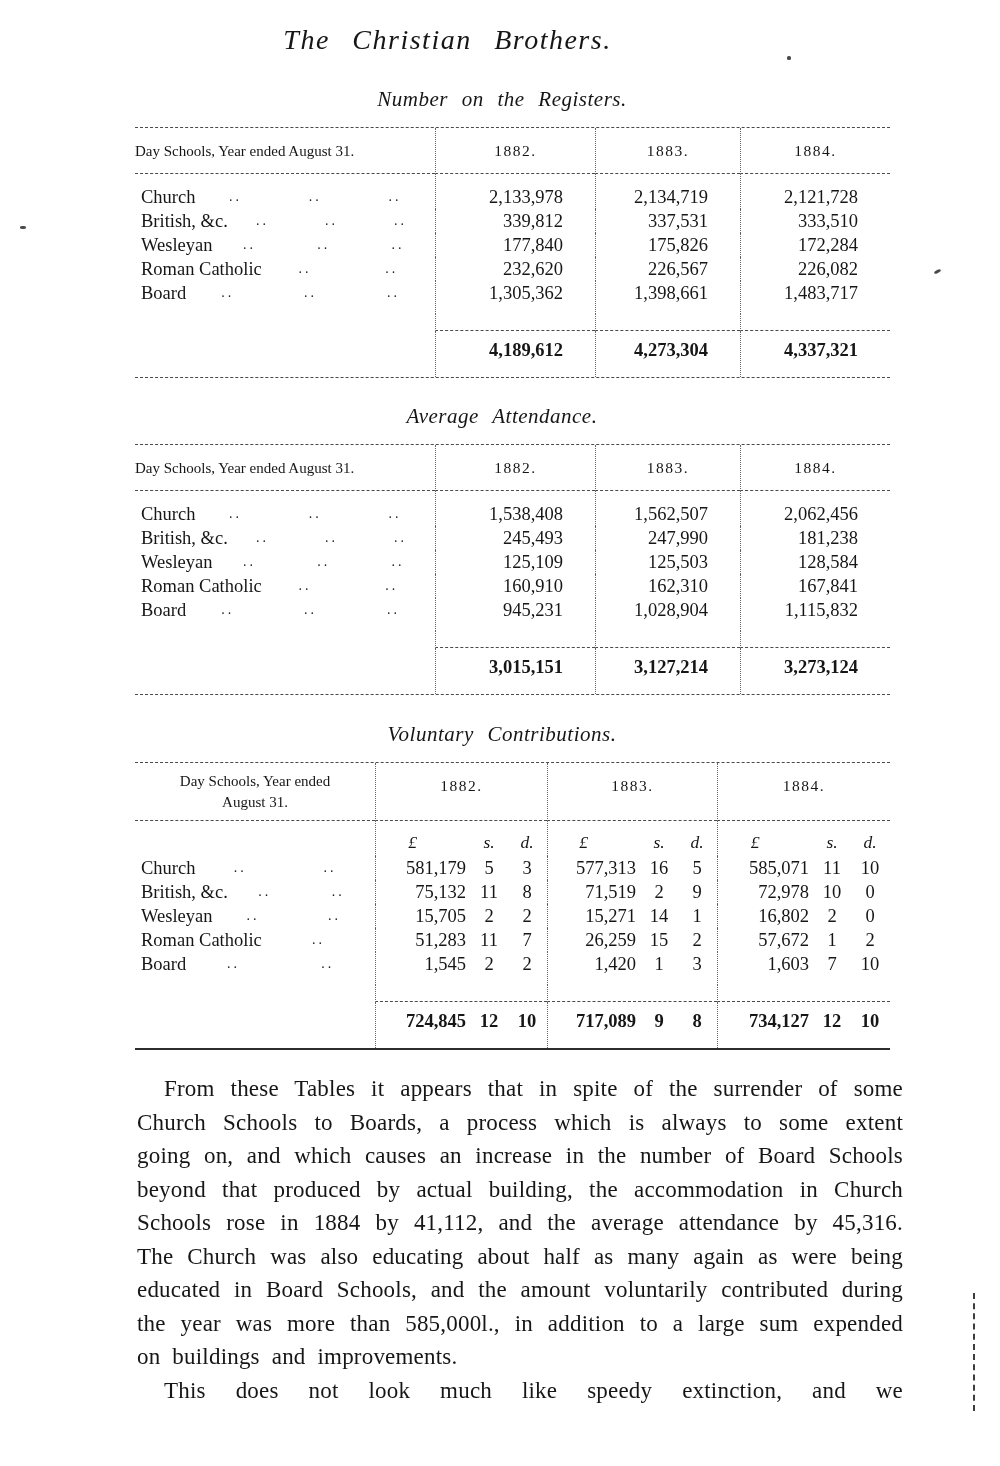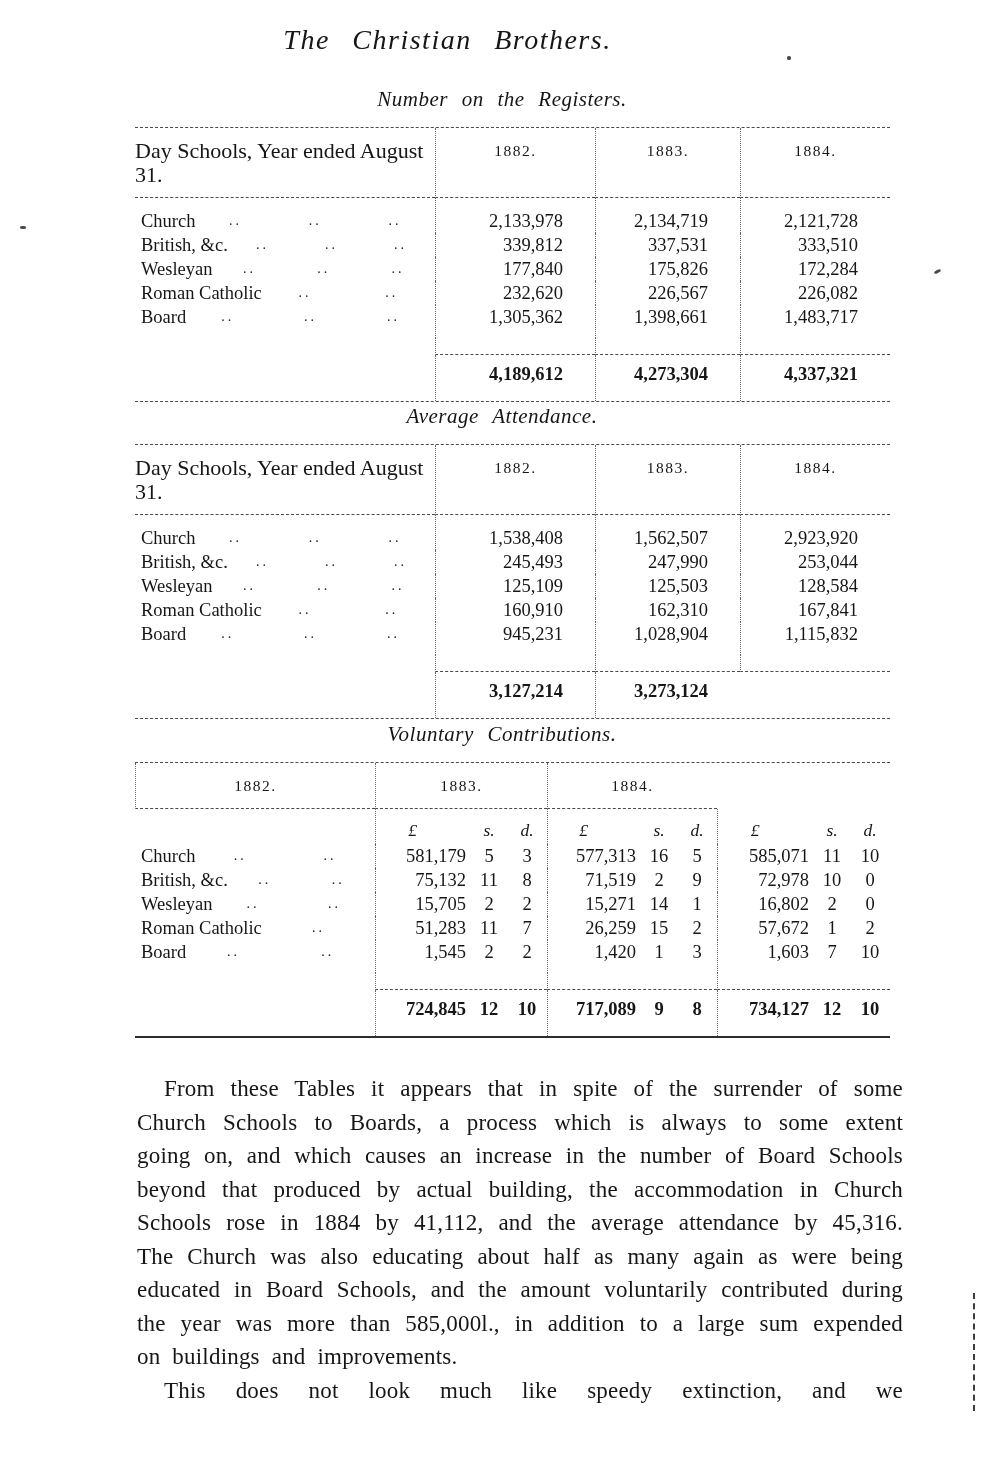--- a/index.html
+++ b/index.html
@@ -34,21 +34,21 @@
     border-bottom:1px dashed #4a4a4a;
     line-height:24px;
   }
   .tbl.money { border-bottom:2px solid #2d2d2d; }
   .trow { display:grid; }
   .num .trow   { grid-template-columns:300px 160px 145px 150px; }
   .money .trow { grid-template-columns:240px 172px 170px 173px; }
 
   
   .head > div { border-bottom:1px dashed #4a4a4a; padding:11px 0 10px; }
-  .hlabel { font-size:22px; padding-left:6px; }
+  .hlabel { font-size:15px; padding-left:6px; }
   .money .hlabel { text-align:center; line-height:21px; padding-top:8px; padding-bottom:7px; }
   .hlabel .l2 { display:block; }
   .hyear {
     text-align:center; font-size:15.5px; letter-spacing:1.5px;
     border-left:1px dotted #666;
   }
 
   
   .lcell { display:flex; align-items:center; padding-left:6px; font-size:18.5px; }
   .nm { white-space:nowrap; }
@@ -188,32 +188,32 @@
 
   <div class="trow first">
     <div class="lcell">
         <span class="nm">Church</span>
         <span class="dots">..</span>
         <span class="dots">..</span>
         <span class="dots">..</span>
       </div>
     <div class="ncell">1,538,408</div>
     <div class="ncell">1,562,507</div>
-    <div class="ncell">2,923,920</div>
+    <div class="ncell">2,062,456</div>
   </div>
   <div class="trow">
     <div class="lcell">
         <span class="nm">British, &amp;c.</span>
         <span class="dots">..</span>
         <span class="dots">..</span>
         <span class="dots">..</span>
       </div>
     <div class="ncell">245,493</div>
     <div class="ncell">247,990</div>
-    <div class="ncell">253,044</div>
+    <div class="ncell">181,238</div>
   </div>
   <div class="trow">
     <div class="lcell">
         <span class="nm">Wesleyan</span>
         <span class="dots">..</span>
         <span class="dots">..</span>
         <span class="dots">..</span>
       </div>
     <div class="ncell">125,109</div>
     <div class="ncell">125,503</div>
@@ -242,29 +242,34 @@
   </div>
 
   <div class="trow srow">
     <div></div>
       <div class="sep"></div>
       <div class="sep"></div>
       <div class="sep"></div>
   </div>
   <div class="trow total">
     <div class="lcell"></div>
+    <div class="ncell">3,015,151</div>
     <div class="ncell">3,127,214</div>
     <div class="ncell">3,273,124</div>
   </div>
 </section>
 
 <h2 class="abs tbl-caption" style="top:720px">Voluntary Contributions.</h2>
 
 <section class="abs tbl money" style="top:762px">
   <div class="trow head">
+    <div class="hlabel">
+      <span>Day Schools, Year ended</span>
+      <span class="l2">August 31.</span>
+    </div>
     <div class="hyear">1882.</div>
     <div class="hyear">1883.</div>
     <div class="hyear">1884.</div>
   </div>
 
   <div class="trow curr">
     <div class="lcell"></div>
     <div class="gcell">
       <span class="amt">£</span>
       <span class="sv">s.</span>

